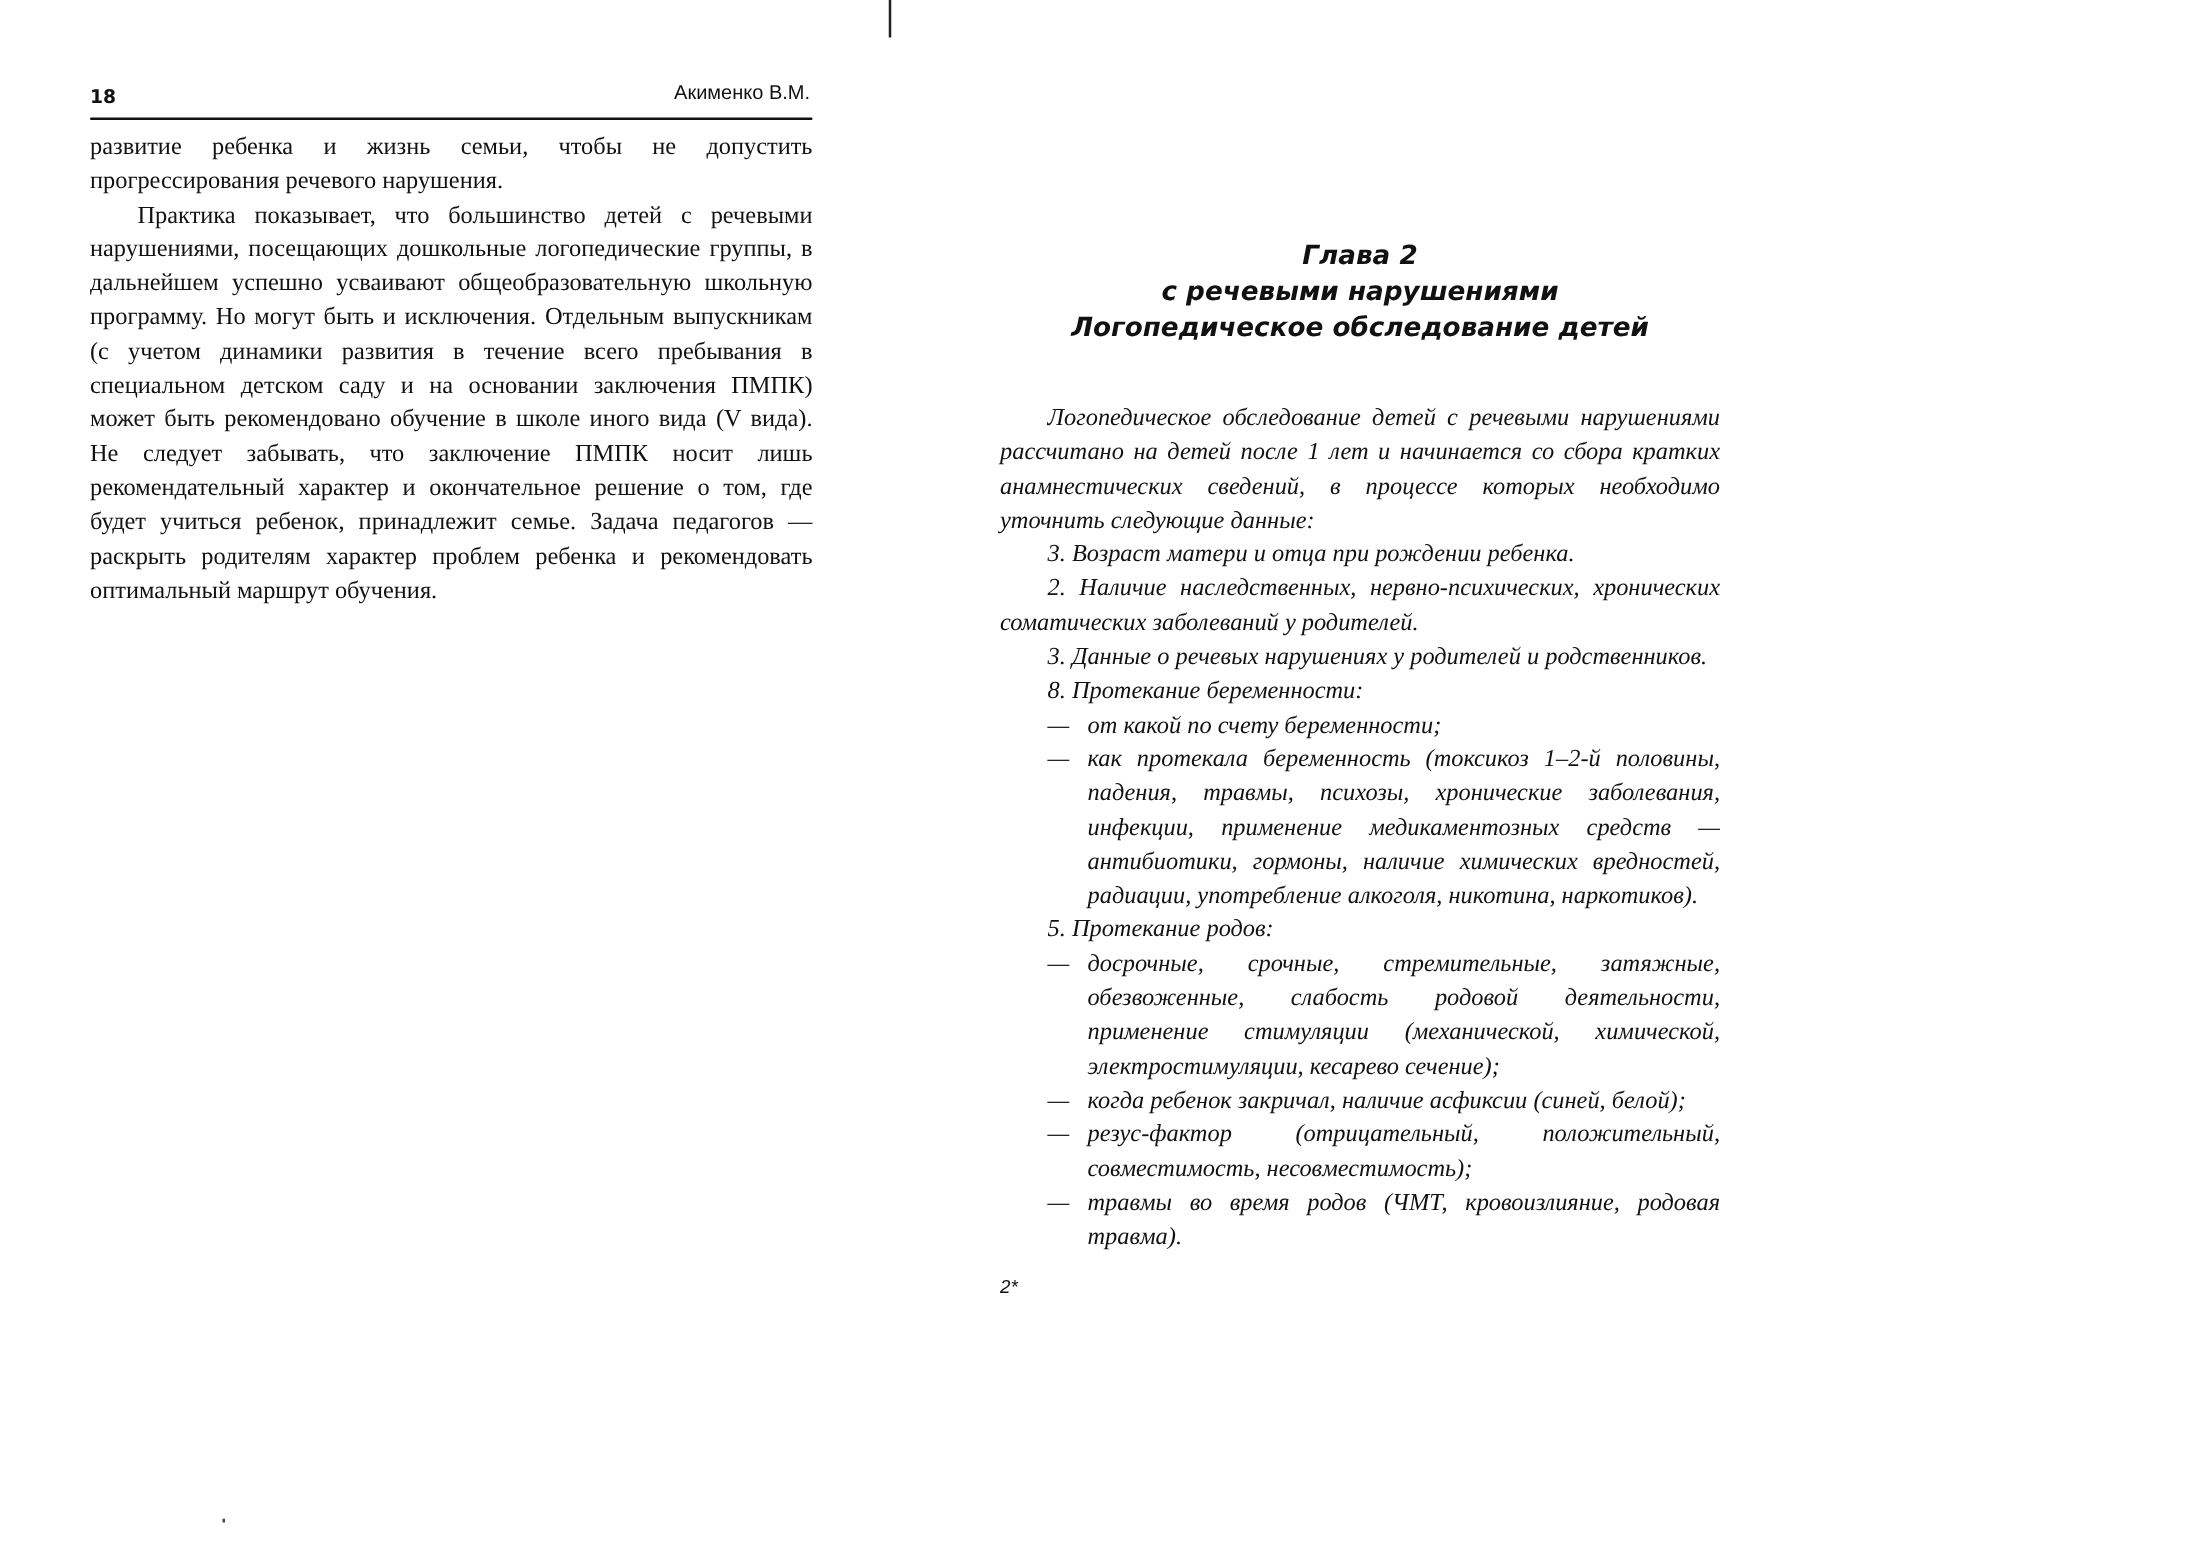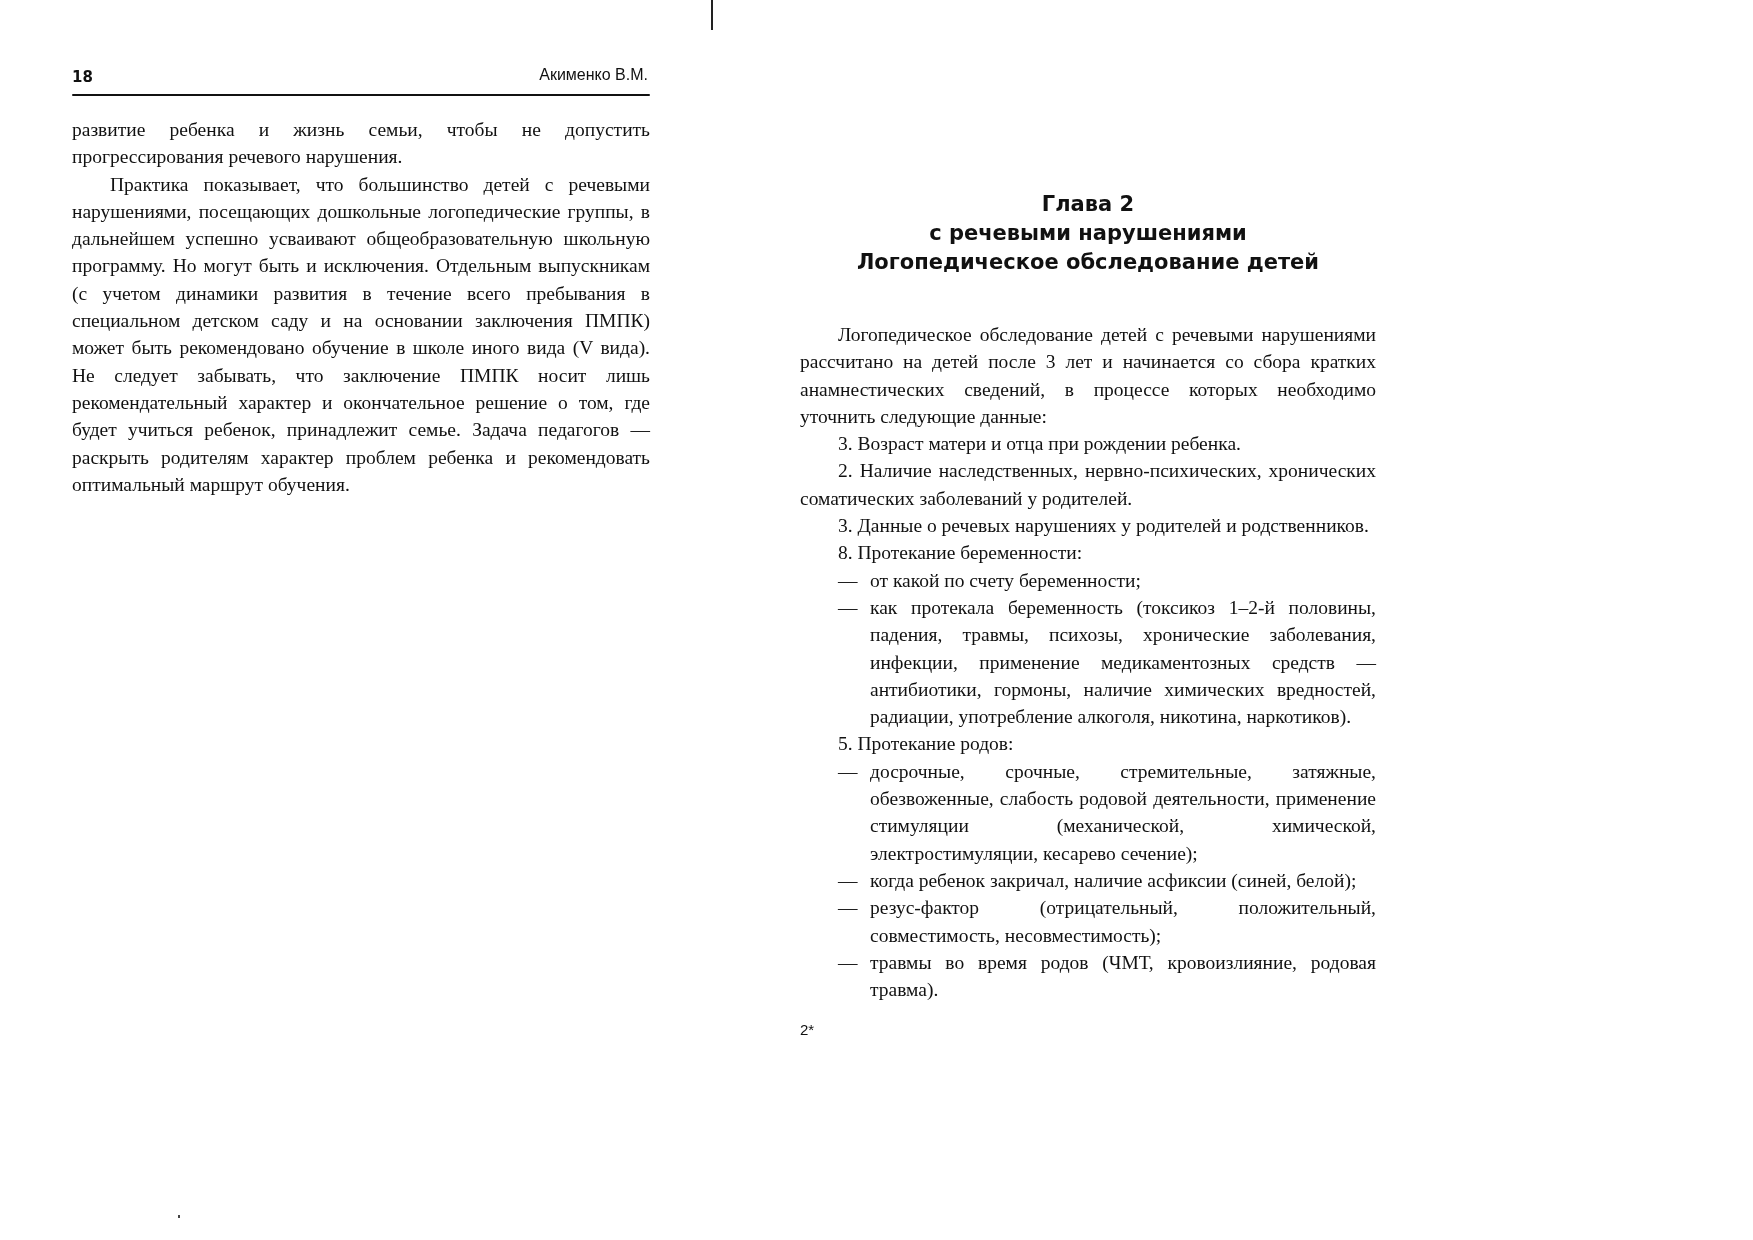--- a/index.html
+++ b/index.html
@@ -2,29 +2,29 @@
 <html><head>
 <meta charset="utf-8">
 <style>
   html, body { margin: 0; padding: 0; background: #ffffff; }
   body { width: 1753px; height: 1240px; position: relative; overflow: hidden; color: #111; }
   .tick { position: absolute; left: 711px; top: 0; width: 2px; height: 30px; background: #222; }
   .dot { position: absolute; left: 178px; top: 1215px; width: 2px; height: 3px; background: #444; }
 
   .page { position: absolute; }
   .left-page { left: 72px; top: 60px; width: 578px; }
-  .right-page { left: 800px; top: 190px; width: 576px; }
+  .right-page { left: 800px; top: 190px; width: 576px; font-style: italic; }
 
   .running-head { position: relative; height: 36px; }
   .folio { position: absolute; left: 0; top: 8px; font-family: "DejaVu Sans", sans-serif; font-weight: bold; font-size: 15px; }
   .author { position: absolute; right: 2px; top: 6px; font-family: "Liberation Sans", sans-serif; font-size: 16px; }
   .head-rule { position: absolute; left: 0; right: 0; top: 34px; height: 2px; background: #111; border-radius: 1px; }
 
   .body-text { font-family: "Liberation Serif", "DejaVu Serif", serif; font-size: 19.5px; line-height: 27.3px; text-align: justify; }
-  .left-page .body-text { margin-top: 20px; }
+  .left-page .body-text { margin-top: 8px; }
   .body-text p { margin: 0; }
   .indent { text-indent: 38px; }
 
   .chapter { font-family: "DejaVu Sans", sans-serif; font-weight: bold; font-size: 21px; line-height: 29px; text-align: center; margin: 0 0 44px 0; }
   .chapter div { margin: 0; }
 
   .list-num { text-indent: 38px; }
   .dash-item { padding-left: 38px; position: relative; }
   .dash-item .dash { position: absolute; left: 0; top: 0; width: 32px; }
   .dash-item .dash-text { display: block; padding-left: 32px; text-indent: 0; }
@@ -52,21 +52,21 @@
   </div>
 </div>
 
 <div class="page right-page">
   <div class="chapter">
     <div>Глава 2</div>
     <div>с речевыми нарушениями</div>
     <div>Логопедическое обследование детей</div>
   </div>
   <div class="body-text">
-    <p class="indent">Логопедическое обследование детей с речевыми нарушениями рассчитано на детей после 3 лет и начинается со сбора кратких анамнестических сведений, в процессе которых необходимо уточнить следующие данные:</p>
+    <p class="indent">Логопедическое обследование детей с речевыми нарушениями рассчитано на детей после 1 лет и начинается со сбора кратких анамнестических сведений, в процессе которых необходимо уточнить следующие данные:</p>
     <p class="list-num">3. Возраст матери и отца при рождении ребенка.</p>
     <p class="list-num">2. Наличие наследственных, нервно-психических, хронических соматических заболеваний у родителей.</p>
     <p class="list-num">3. Данные о речевых нарушениях у родителей и родственников.</p>
     <p class="list-num">8. Протекание беременности:</p>
     <div class="dash-item">
       <span class="dash">—</span>
       <span class="dash-text">от какой по счету беременности;</span>
     </div>
     <div class="dash-item">
       <span class="dash">—</span>

